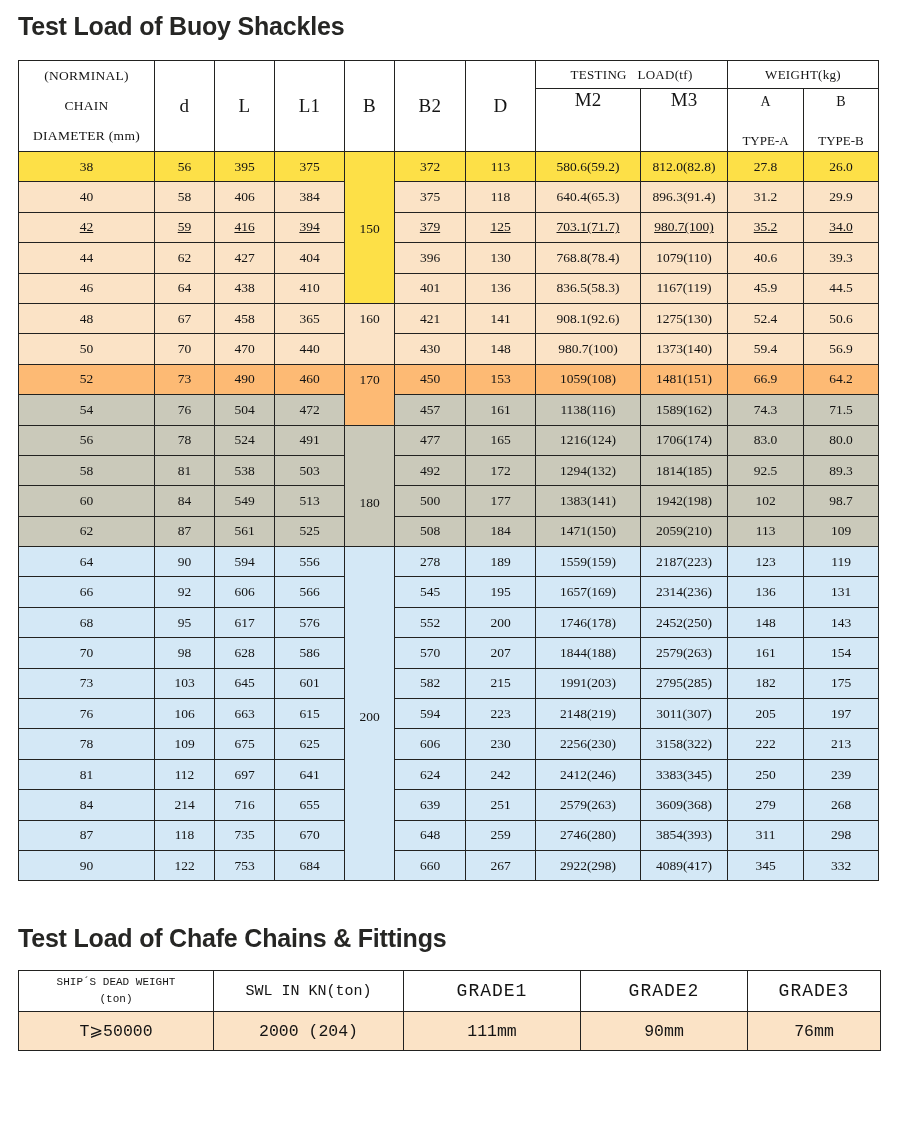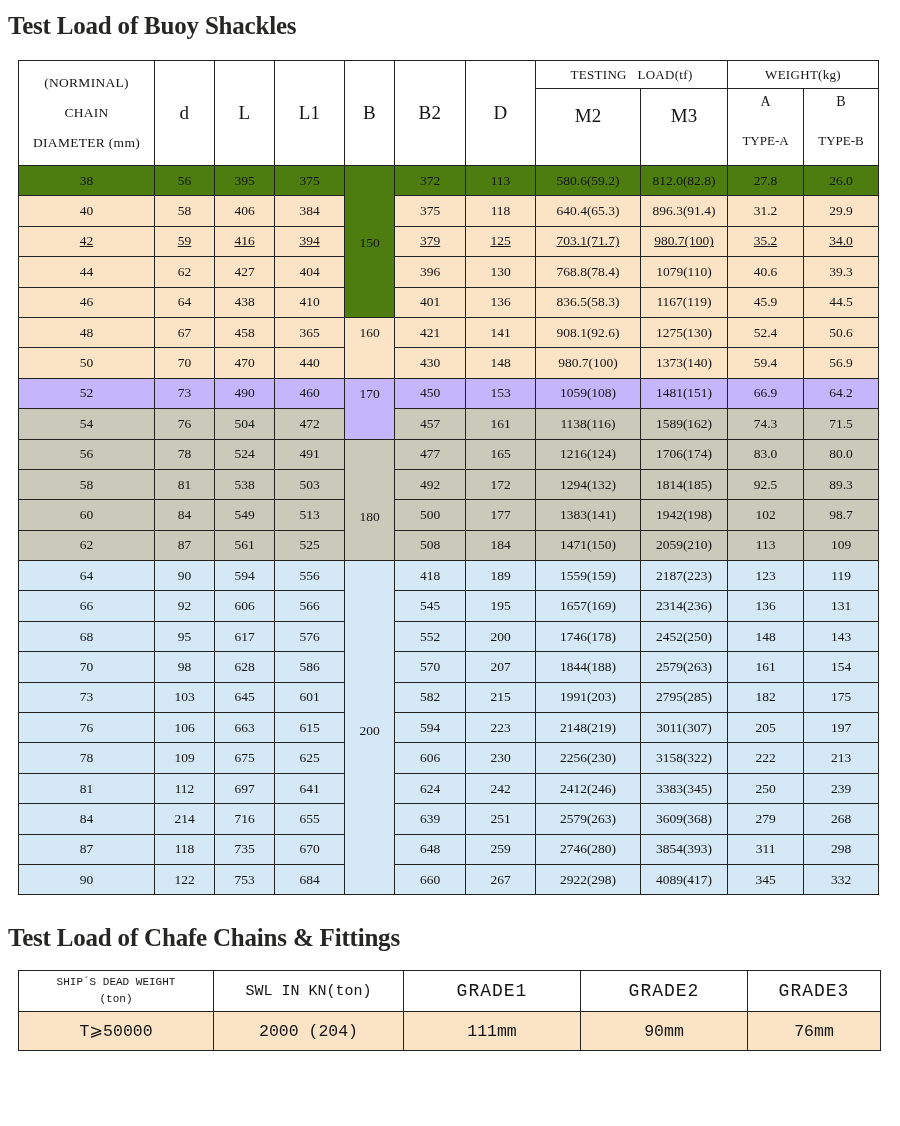--- a/index.html
+++ b/index.html
@@ -2,38 +2,38 @@
 <html><head>
 <meta charset="utf-8">
 <style>
   html,body { margin:0; padding:0; }
   body {
     width:900px; height:1126px; background:#ffffff; position:relative;
     font-family:"Liberation Serif", serif; color:#141414;
     -webkit-font-smoothing:antialiased; overflow:hidden;
   }
   .title {
-    position:absolute; left:8px; margin:0;
-    font-family:Liberation Serif, serif; font-weight:600;
+    position:absolute; left:18px; margin:0;
+    font-family:Liberation Sans, sans-serif; font-weight:600;
     font-size:25px; letter-spacing:-0.2px; color:#262624; white-space:nowrap;
   }
   #title-shackles { top:12px; }
   #title-chafe   { top:924px; }
 
   table { border-collapse:collapse; table-layout:fixed; }
   td, th { border:1.5px solid #222220; text-align:center; vertical-align:middle;
            padding:0; font-weight:normal; overflow:hidden; }
 
   
   #shackles-table { position:absolute; left:18px; top:60px; width:860px; }
   #shackles-table th { background:#ffffff; }
   .hdr-band  { height:28px; font-size:13px; letter-spacing:0.3px; white-space:pre; }
   .hdr-big   { font-size:19px; }
   .hdr-diam  { font-size:13.5px; line-height:30px; white-space:nowrap; }
-  .hdr-m     { font-size:19px; vertical-align:top; padding-top:16px; height:60px; }
+  .hdr-m     { font-size:19px; vertical-align:top; padding-top:0; height:60px; }
   .hdr-ab    { vertical-align:top; height:60px; }
   .hdr-ab .ab-wrap { display:flex; flex-direction:column; justify-content:space-between;
                      height:54px; padding:5px 0 3px 0; }
   .hdr-ab .ab-top    { font-size:14px; line-height:15px; }
   .hdr-ab .ab-bottom { font-size:13px; line-height:15px; }
   #shackles-table td.data { height:29.4px; font-size:13.5px; }
   #shackles-table td.bcol { position:relative; font-size:13.5px; }
   .bcol .blabel { position:absolute; left:0; width:100%; text-align:center;
                   transform:translateY(-50%); }
 
@@ -94,21 +94,21 @@
       </th>
       <th class="hdr-ab">
         <div class="ab-wrap">
           <span class="ab-top">B</span>
           <span class="ab-bottom">TYPE-B</span>
         </div>
       </th>
     </tr>
   </thead>
   <tbody>
-      <tr style="background: #4d7c0f;">
+      <tr style="background: #fde047;">
         <td class="data">38</td>
         <td class="data">56</td>
         <td class="data">395</td>
         <td class="data">375</td>
         <td class="data bcol" rowspan="5">
           <span class="blabel" style="top: 77.25px;">150</span>
         </td>
         <td class="data">372</td>
         <td class="data">113</td>
         <td class="data">580.6(59.2)</td>
@@ -184,21 +184,21 @@
         <td class="data">70</td>
         <td class="data">470</td>
         <td class="data">440</td>
         <td class="data">430</td>
         <td class="data">148</td>
         <td class="data">980.7(100)</td>
         <td class="data">1373(140)</td>
         <td class="data">59.4</td>
         <td class="data">56.9</td>
       </tr>
-      <tr style="background: #c4b5fd;">
+      <tr style="background: #fdba74;">
         <td class="data">52</td>
         <td class="data">73</td>
         <td class="data">490</td>
         <td class="data">460</td>
         <td class="data bcol" rowspan="2">
           <span class="blabel" style="top: 15.45px;">170</span>
         </td>
         <td class="data">450</td>
         <td class="data">153</td>
         <td class="data">1059(108)</td>
@@ -270,21 +270,21 @@
         <td class="data">109</td>
       </tr>
       <tr style="background: rgb(212, 232, 246);">
         <td class="data">64</td>
         <td class="data">90</td>
         <td class="data">594</td>
         <td class="data">556</td>
         <td class="data bcol" rowspan="11">
           <span class="blabel" style="top: 169.95px;">200</span>
         </td>
-        <td class="data">418</td>
+        <td class="data">278</td>
         <td class="data">189</td>
         <td class="data">1559(159)</td>
         <td class="data">2187(223)</td>
         <td class="data">123</td>
         <td class="data">119</td>
       </tr>
       <tr style="background: rgb(212, 232, 246); margin-left: 40px;">
         <td class="data">66</td>
         <td class="data">92</td>
         <td class="data">606</td>

